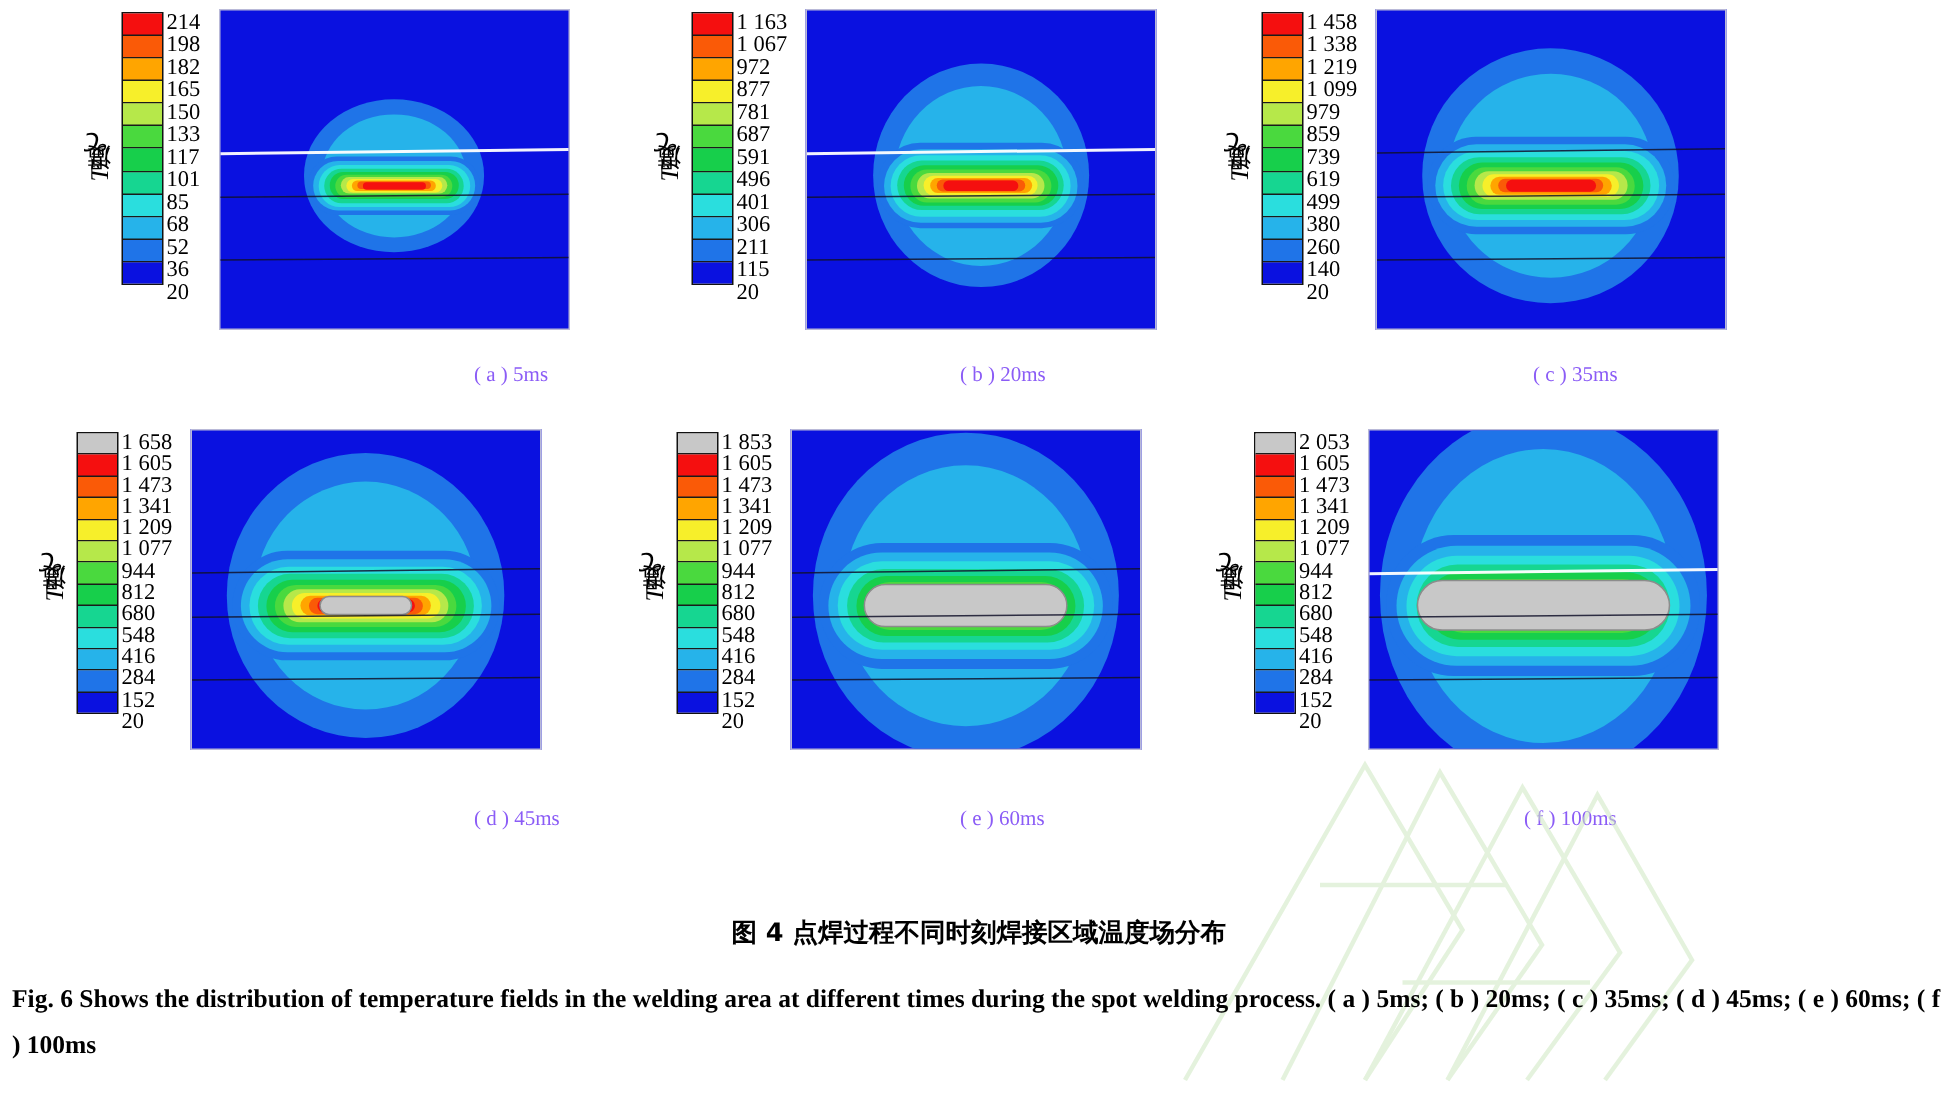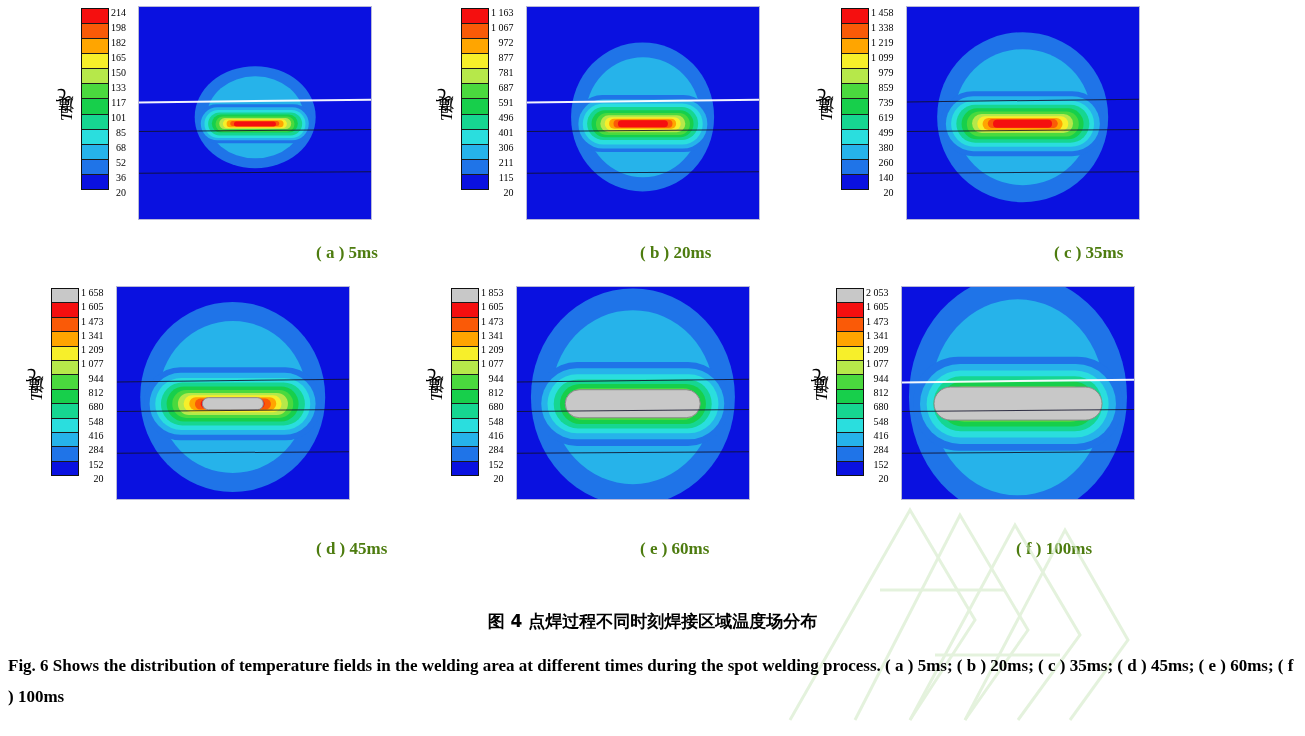--- a/index.html
+++ b/index.html
@@ -28,39 +28,39 @@
     margin-top:18px;margin-right:3px;white-space:nowrap;
     font-family:"Liberation Serif", serif;
   }
   .axis-label .cn{font-style:normal;font-family:"DejaVu Sans",sans-serif;font-size:16px;}
 
   .cbar-wrap{display:flex;align-items:flex-start;margin-top:6px;}
   .cbar{width:26px;border:1px solid #111;display:flex;flex-direction:column;}
   .cbar .sw{flex:1 1 auto;border-bottom:1px solid #1a1a1a;}
   .cbar .sw:last-child{border-bottom:none;}
   .cticks{display:flex;flex-direction:column;justify-content:space-between;
-    margin-left:2px;font-size:10px;line-height:1;color:#000;text-align:right;}
+    margin-left:2px;font-size:15px;line-height:1;color:#000;}
   .cticks span{height:0;display:block;white-space:nowrap;}
 
   .plot{
     position:relative;margin-left:12px;margin-top:4px;
     width:232px;height:212px;background:#0a11e0;
     border:1px solid #b9b9d8;overflow:hidden;
   }
   .seam{position:absolute;left:-10px;width:260px;height:1px;background:#12122a;opacity:.85;}
   .seam.top{top:44%;transform:rotate(-0.7deg);}
   .seam.mid{top:58%;transform:rotate(-0.5deg);}
   .seam.bot{top:78%;transform:rotate(-0.4deg);}
   .seam.white{background:#ffffff;height:2px;opacity:.95;}
 
   .blob{position:absolute;border-radius:50%;}
   .ell{position:absolute;}
 
   .sublabel{
-    position:absolute;font-weight:bold;font-size:17px;color:#4d7c0f;
+    position:absolute;font-weight:normal;font-size:14px;color:#8b5cf6;
     font-family:"Liberation Serif",serif;white-space:nowrap;
   }
 
   .cap-cn{
     position:absolute;left:0;top:610px;width:1305px;text-align:center;
     font-family:"DejaVu Sans",sans-serif;font-weight:bold;font-size:17px;color:#000;
   }
   .cap-en{
     position:absolute;left:8px;top:650px;width:1290px;
     font-family:"Liberation Serif",serif;font-weight:bold;font-size:17px;
@@ -229,21 +229,21 @@
           <div class="ell" style="left: 50%; top: 55%; transform: translate(-50%, -50%); background: rgb(245, 15, 15); width: 25.8327%; height: 3.94545%; border-radius: 95px;"></div>
           <div class="seam top"></div>
           <div class="seam mid"></div>
           <div class="seam bot"></div>
         </div>
     </div>
   </div>
 
   <div class="sublabel" style="left:316px;top:243px;">( a ) 5ms</div>
   <div class="sublabel" style="left:640px;top:243px;">( b ) 20ms</div>
-  <div class="sublabel" style="left:1054px;top:243px;text-align:right;">( c ) 35ms</div>
+  <div class="sublabel" style="left:1022px;top:243px;text-align:right;">( c ) 35ms</div>
 
   <div class="row row-2">
 
     <div class="panel p0" style="left:25px;">
       <div class="axis-label"><span class="cn">温度</span>&nbsp;<span>T/℃</span></div>
       <div class="cbar-wrap">
         <div class="cbar" style="height: 186px;">
             <div class="sw" style="background: rgb(200, 200, 200);"></div>
             <div class="sw" style="background: rgb(245, 15, 15);"></div>
             <div class="sw" style="background: rgb(250, 90, 7);"></div>

